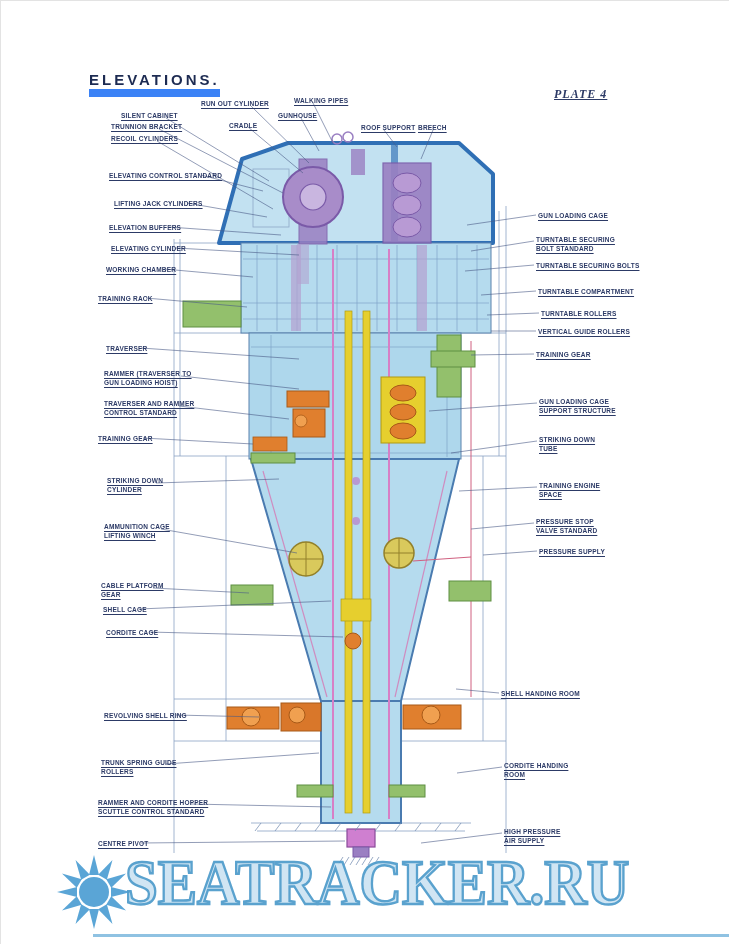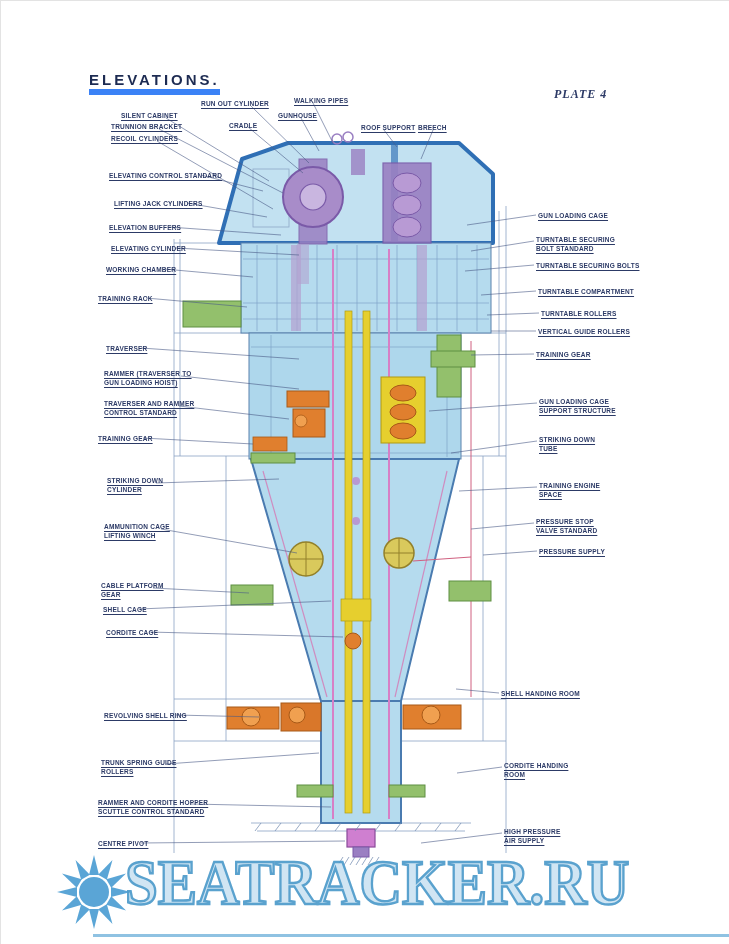--- a/index.html
+++ b/index.html
@@ -4,26 +4,26 @@
 <style>
   html,body { margin:0; padding:0; background:#ffffff; }
   .page {
     position:relative; width:729px; height:944px; background:#ffffff;
     border:1px solid #e3e3e3; overflow:hidden;
     font-family:"Liberation Sans", sans-serif;
   }
   .title {
     position:absolute; left:88px; top:70px;
     font-size:15px; font-weight:700; letter-spacing:3px; color:#1d2b52;
-    border-bottom:6px solid #3b82f6; padding-bottom:1px;
+    border-bottom:8px solid #3b82f6; padding-bottom:1px;
   }
   .plate {
     position:absolute; left:553px; top:86px;
     font-family:"Liberation Serif", serif; font-style:italic; font-weight:700;
-    font-size:12px; letter-spacing:1px; color:#2c3a66; 
+    font-size:12px; letter-spacing:1px; color:#2c3a66; text-decoration:underline;
   }
   .lbl {
     position:absolute; z-index:3;
     font-size:6.5px; font-weight:700; color:#2c3a66; letter-spacing:0.2px;
     line-height:1.4; white-space:pre-line;
     text-decoration:underline; text-decoration-thickness:0.5px; text-underline-offset:1.5px;
   }
   svg.diagram { position:absolute; left:0; top:0; z-index:1; }
   .wm-text {
     position:absolute; left:124px; top:850px; z-index:6;

